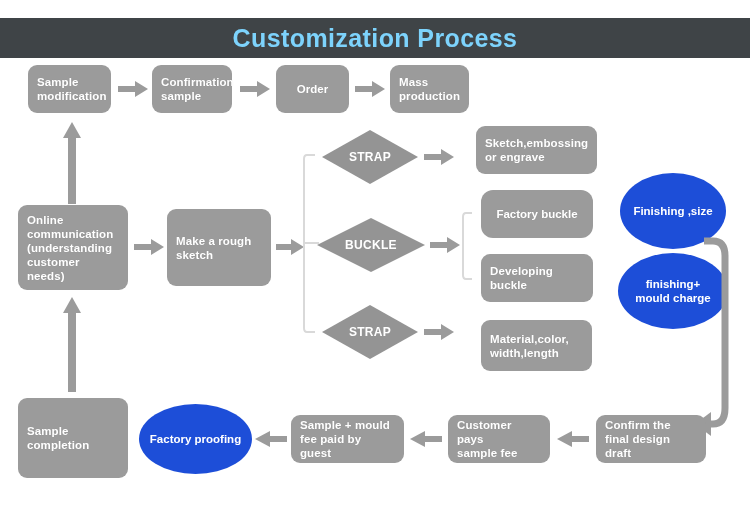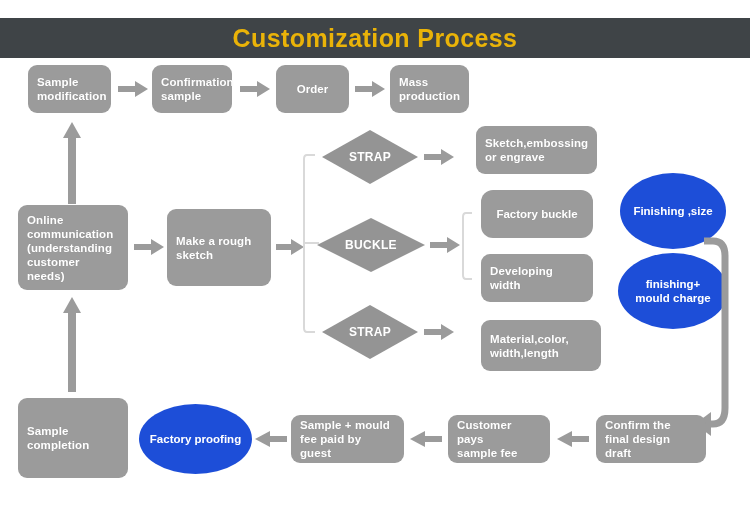--- a/index.html
+++ b/index.html
@@ -9,21 +9,21 @@
     overflow:hidden;position:relative;
   }
   #canvas{position:absolute;left:0;top:0;width:750px;height:516px;}
 
   
   .header-bar{
     position:absolute;left:0;top:18px;width:750px;height:40px;
     background:#3f4447;display:flex;align-items:center;justify-content:center;
   }
   .header-title{
-    color:#eab308;font-size:25px;font-weight:bold;letter-spacing:.4px;
+    color:#7dd3fc;font-size:25px;font-weight:bold;letter-spacing:.4px;
     font-family:"Liberation Sans","DejaVu Sans",sans-serif;
   }
 
   
   .node{
     position:absolute;box-sizing:border-box;
     background:#9b9b9b;border-radius:9px;
     color:#ffffff;font-size:11.5px;line-height:14px;font-weight:bold;
     display:flex;align-items:center;
     padding:0 9px;
@@ -167,23 +167,23 @@
   <div class="bracket" style="left:462px;top:212px;width:14px;height:68px;">
     <svg width="14" height="68" viewBox="0 0 14 68">
       <path d="M10 1 H4 Q1 1 1 5 V63 Q1 67 4 67 H10" fill="none" stroke="#d9d9d9" stroke-width="2"></path>
     </svg>
   </div>
 
   <div class="node lead" style="left:476px;top:126px;width:121px;height:48px;">Sketch,embossing<br>or engrave</div>
 
   <div class="node center" style="left:481px;top:190px;width:112px;height:48px;border-radius:12px;">Factory buckle</div>
 
-  <div class="node lead" style="left:481px;top:254px;width:112px;height:48px;">Developing width</div>
-
-  <div class="node lead" style="left:481px;top:320px;width:120px;height:51px;">Material,color,<br>width,length</div>
+  <div class="node lead" style="left:481px;top:254px;width:112px;height:48px;">Developing buckle</div>
+
+  <div class="node lead" style="left:481px;top:320px;width:111px;height:51px;">Material,color,<br>width,length</div>
 
   <div class="ellipse" style="left:620px;top:173px;width:106px;height:76px;">Finishing ,size</div>
 
   <div class="ellipse" style="left:618px;top:253px;width:110px;height:76px;">finishing+<br>mould charge</div>
 
   <div class="arrow" style="left:695px;top:232px;width:55px;height:210px;">
     <svg width="55" height="210" viewBox="0 0 55 210">
       <path d="M9 9 H18 Q30 9 30 24 V176 Q30 192 18 192 H12" fill="none" stroke="#9b9b9b" stroke-width="7" stroke-linecap="butt"></path>
       <polygon points="16,180 16,204 0,192" fill="#9b9b9b"></polygon>
     </svg>

